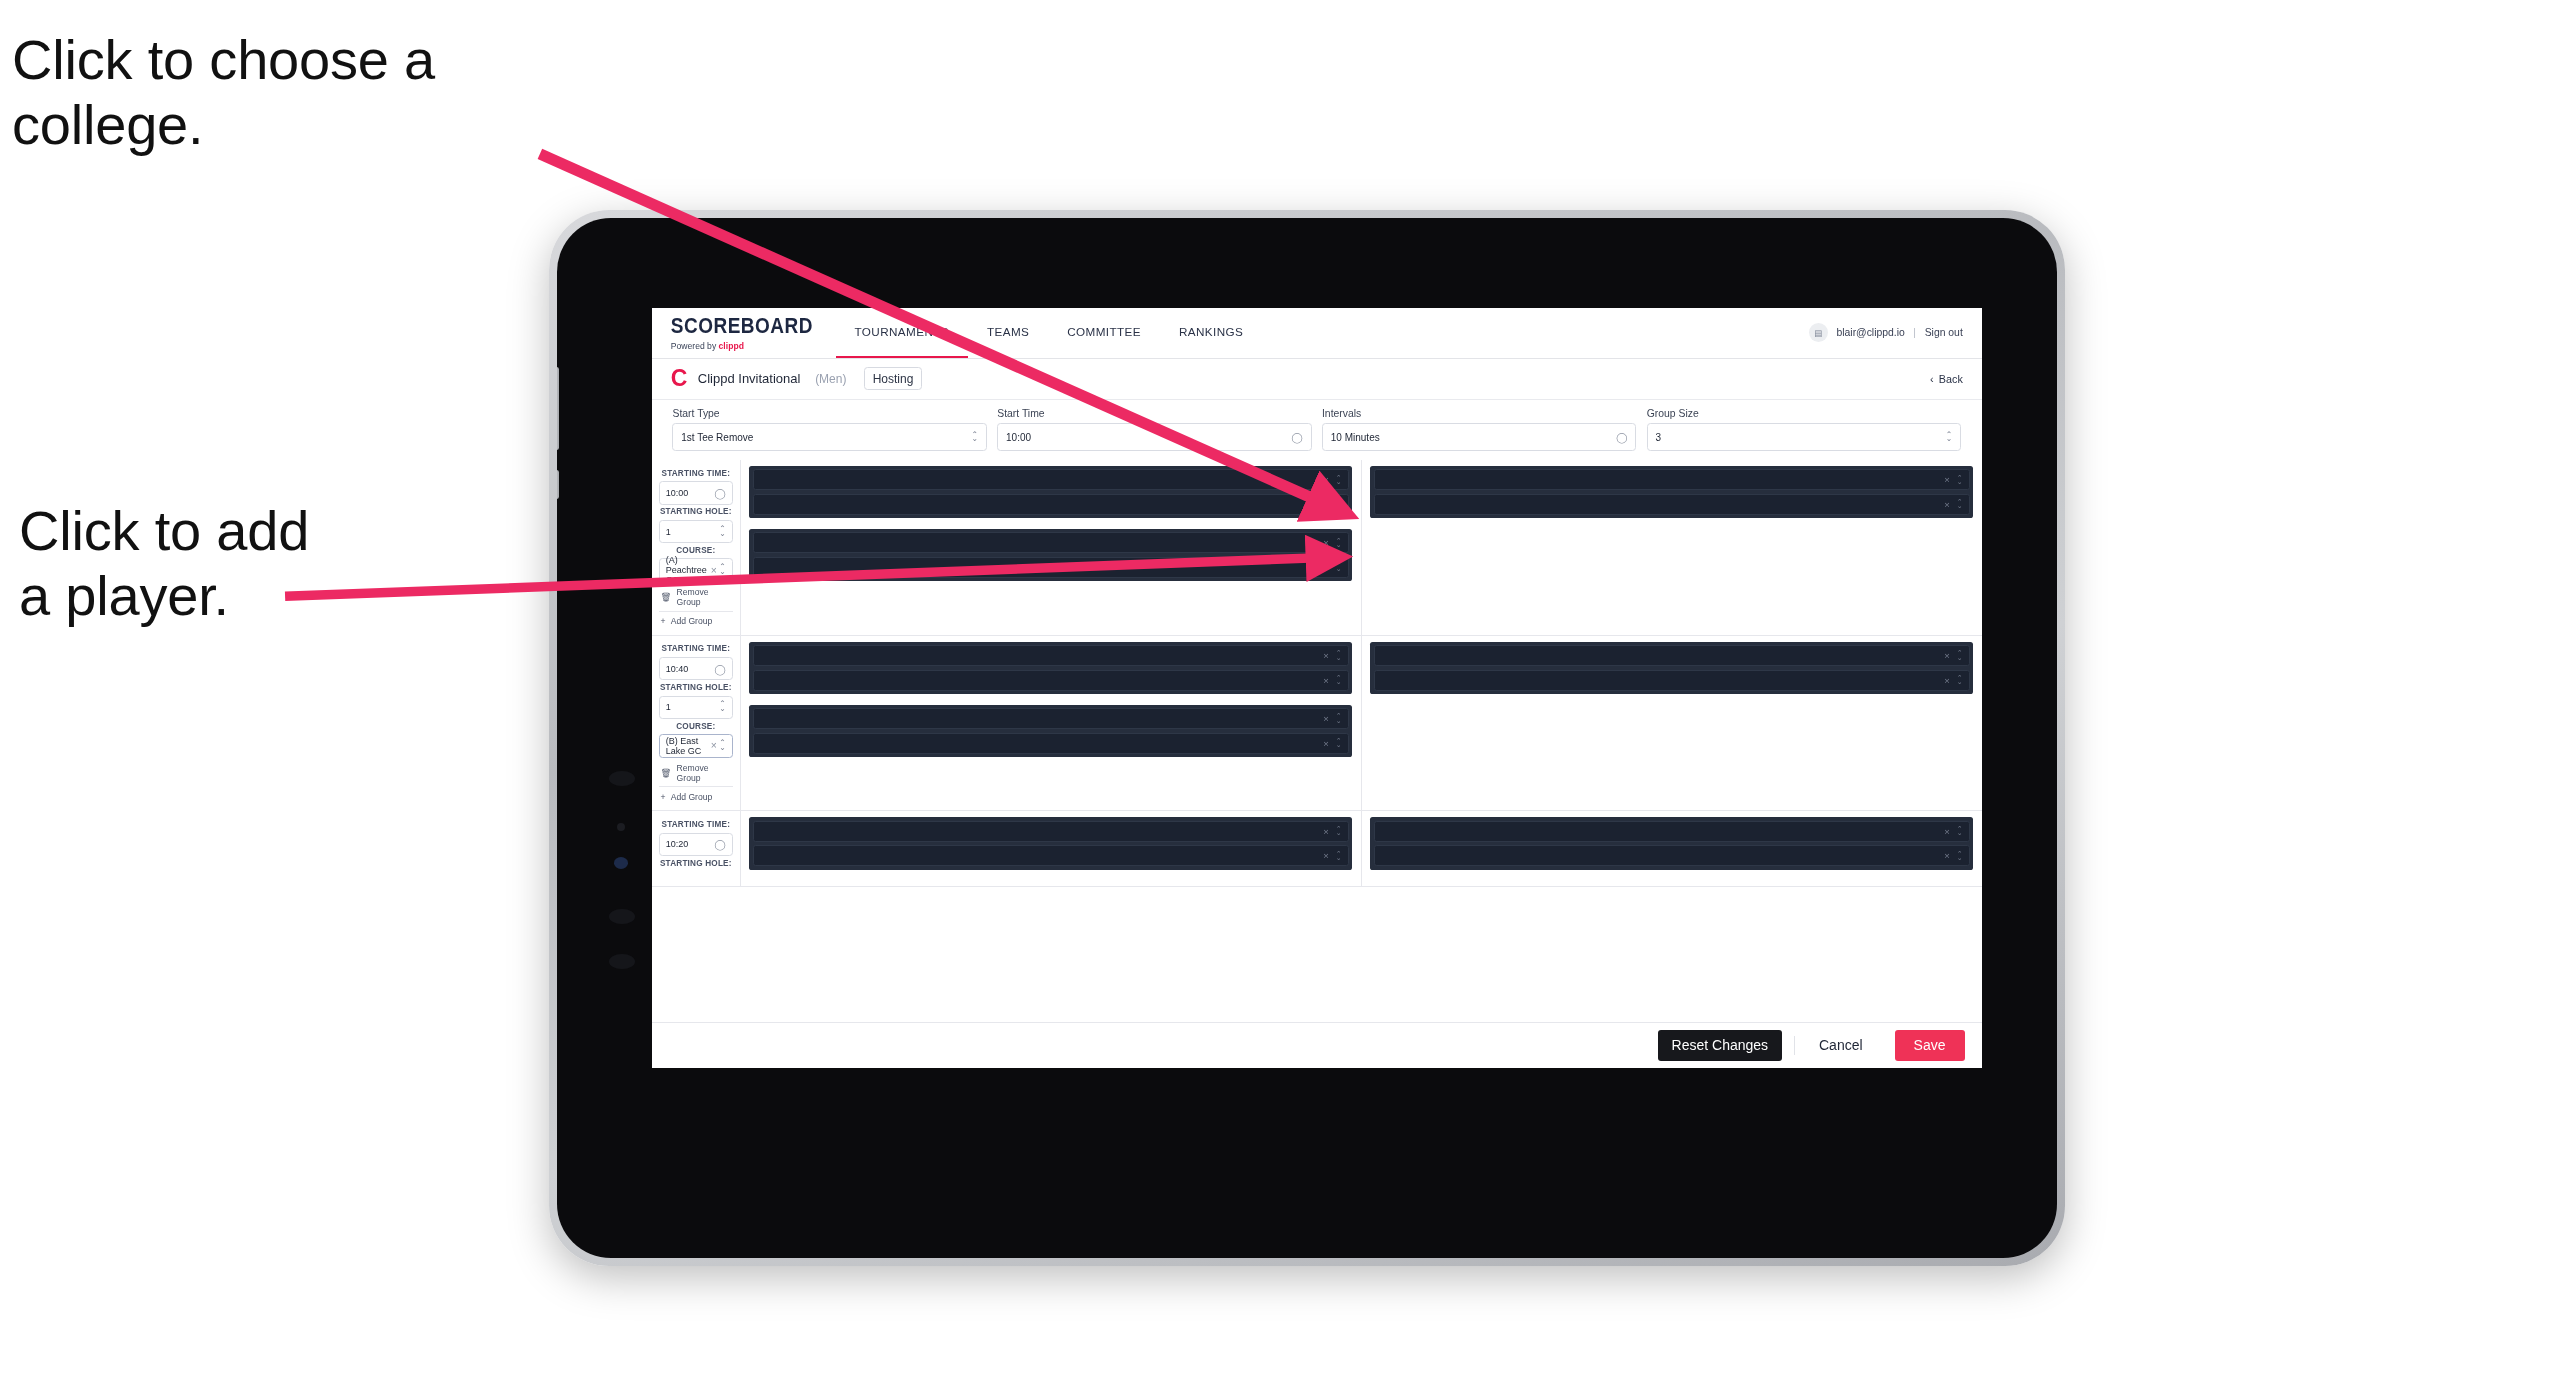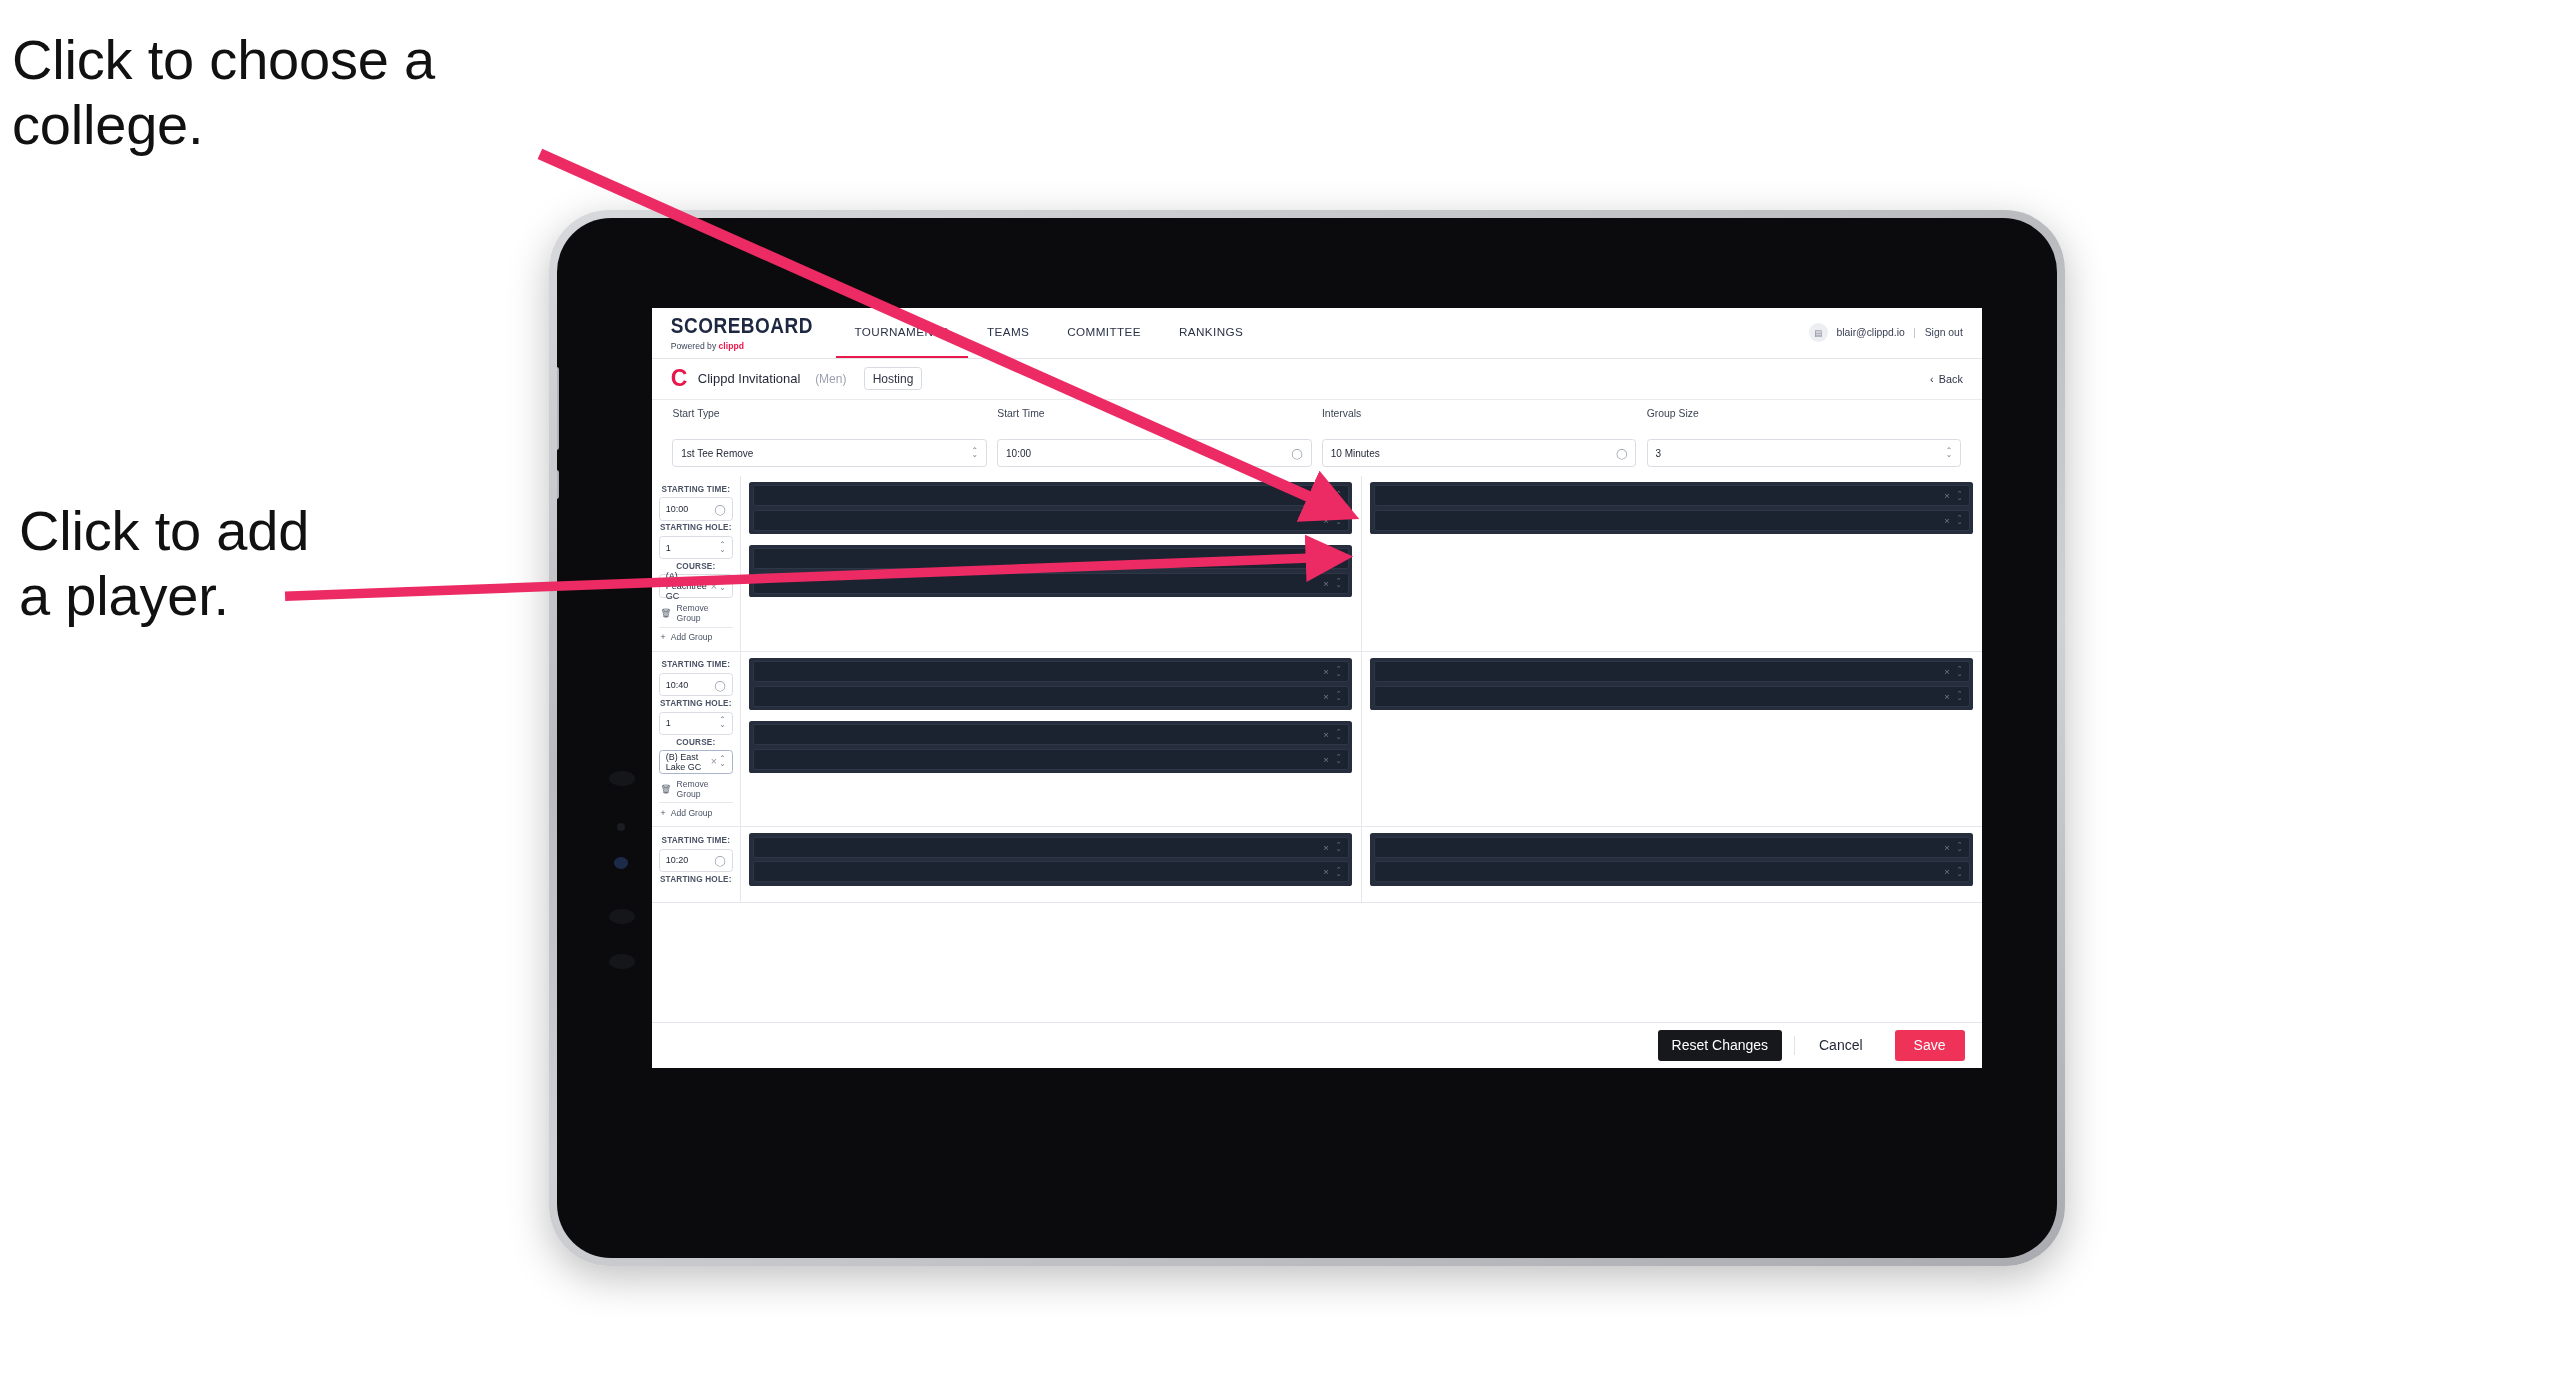--- a/index.html
+++ b/index.html
@@ -119,21 +119,21 @@
     margin-left:7px;border:0.9px solid #d7dae1;border-radius:3.5px;
     padding:3.5px 7.8px;font-size:12px;color:#2d3445;
   }
   .back{margin-left:auto;font-size:10.8px;color:#2a3247;cursor:pointer;display:flex;align-items:center;gap:5.2px;}
 
   
   .controls{
     display:flex;gap:0;padding:8.6px 15.5px 8.6px 15.5px;background:#fff;
   }
   .ctl{flex:1;padding:0 5.2px;}
-  .ctl-label{font-size:10.4px;color:#3c4455;margin-bottom:20px;}
+  .ctl-label{font-size:10.4px;color:#3c4455;margin-bottom:4px;}
   .ctl-box{
     height:26px;border:0.9px solid #d9dce3;border-radius:3.5px;background:#fff;
     display:flex;align-items:center;padding:0 7.8px;font-size:10px;color:#1d2433;
   }
   .ctl-box .val{flex:1;}
   .icn{color:#8d94a2;font-size:10.4px;}
   .stepper{display:inline-flex;flex-direction:column;line-height:.62;font-size:7.8px;color:#7d8494;}
 
   
   .thead{display:flex;background:#545b6b;color:#fff;height:22.5px;align-items:stretch;}

